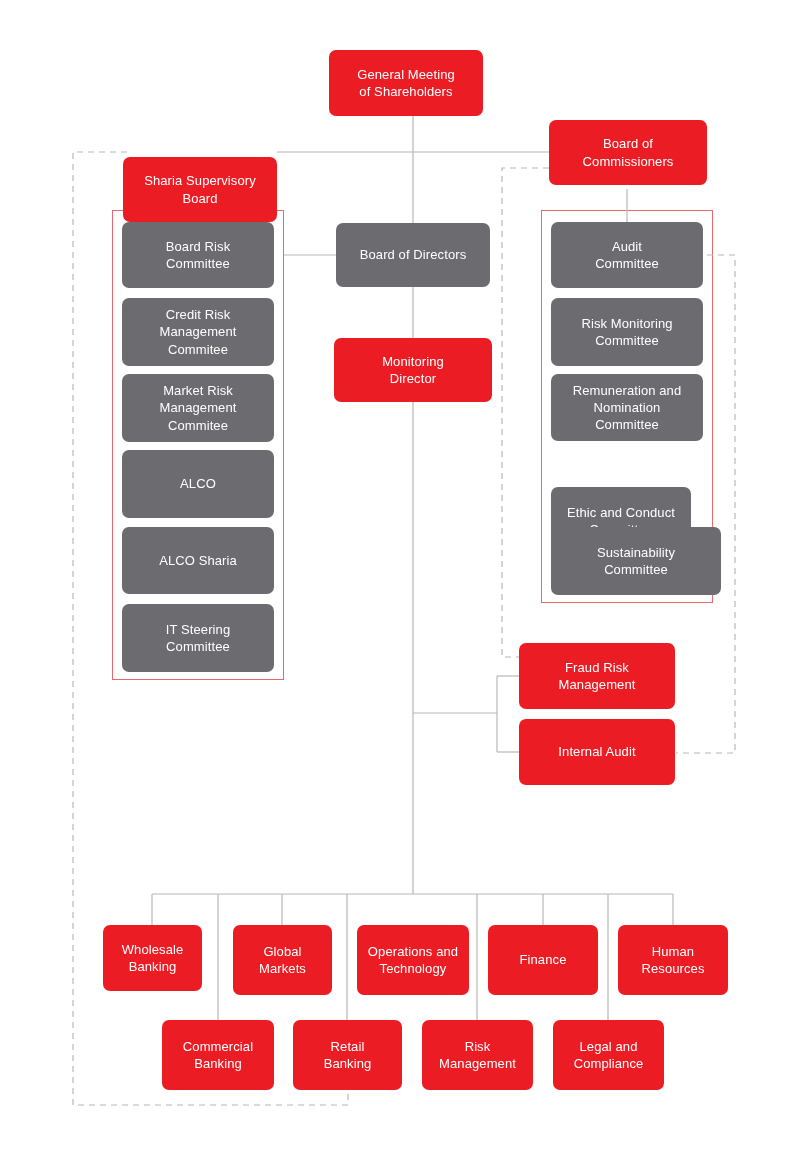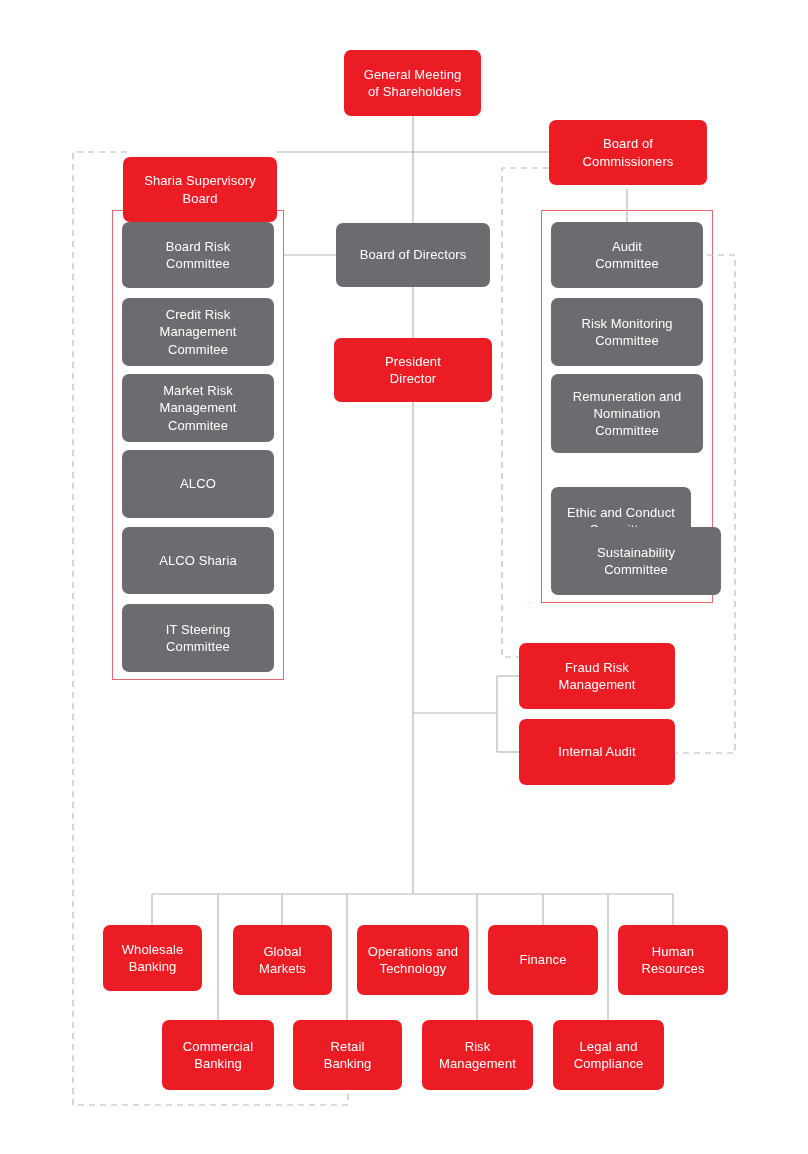--- a/index.html
+++ b/index.html
@@ -100,52 +100,52 @@
     <path class="solid-line" d="M608,894 L608,1020"></path>
     <path class="solid-line" d="M673,894 L673,925"></path>
 
     <path class="dashed-line" d="M127,152 L73,152 L73,1105 L348,1105 L348,1090"></path>
 
     <path class="dashed-line" d="M549,168 L502,168 L502,657 L520,657"></path>
 
     <path class="dashed-line" d="M707,255 L735,255 L735,753 L676,753"></path>
   </svg>
 
-  <div class="node red" style="left:344px; top:50px; width:137px; height:66px;text-align:right;">General Meeting
+  <div class="node red" style="left:329px; top:50px; width:154px; height:66px;">General Meeting
 of Shareholders</div>
 
   <div class="node red" style="left:123px; top:120px; width:154px; height:65px;margin-top:37px;">Sharia Supervisory
 Board</div>
 
   <div class="node red" style="left:549px; top:120px; width:158px; height:65px;">Board of
 Commissioners</div>
 
   <div class="node gray" style="left:336px; top:223px; width:154px; height:64px;">Board of Directors</div>
 
-  <div class="node red" style="left:334px; top:338px; width:158px; height:64px;">President
+  <div class="node red" style="left:334px; top:338px; width:158px; height:64px;">Monitoring
 Director</div>
 
   <div class="node gray" style="left:122px; top:222px; width:152px; height:66px;">Board Risk
 Committee</div>
   <div class="node gray" style="left:122px; top:298px; width:152px; height:68px;">Credit Risk
 Management
 Commitee</div>
   <div class="node gray" style="left:122px; top:374px; width:152px; height:68px;text-align:center;">Market Risk
 Management
 Commitee</div>
   <div class="node gray" style="left:122px; top:450px; width:152px; height:68px;">ALCO</div>
   <div class="node gray" style="left:122px; top:527px; width:152px; height:67px;">ALCO Sharia</div>
   <div class="node gray" style="left:122px; top:604px; width:152px; height:68px;">IT Steering
 Committee</div>
 
   <div class="node gray" style="left:551px; top:222px; width:152px; height:66px;">Audit
 Committee</div>
   <div class="node gray" style="left:551px; top:298px; width:152px; height:68px;">Risk Monitoring
 Committee</div>
-  <div class="node gray" style="left:551px; top:374px; width:152px; height:79px;">Remuneration and
+  <div class="node gray" style="left:551px; top:374px; width:152px; height:67px;">Remuneration and
 Nomination
 Committee</div>
   <div class="node gray" style="left:551px; top:450px; width:140px; height:68px;margin-top:37px;">Ethic and Conduct
 Committee</div>
   <div class="node gray" style="left:551px; top:527px; width:170px; height:68px;">Sustainability
 Committee</div>
 
   <div class="node red" style="left:519px; top:643px; width:156px; height:66px;">Fraud Risk
 Management</div>
   <div class="node red" style="left:519px; top:719px; width:156px; height:66px;">Internal Audit</div>

